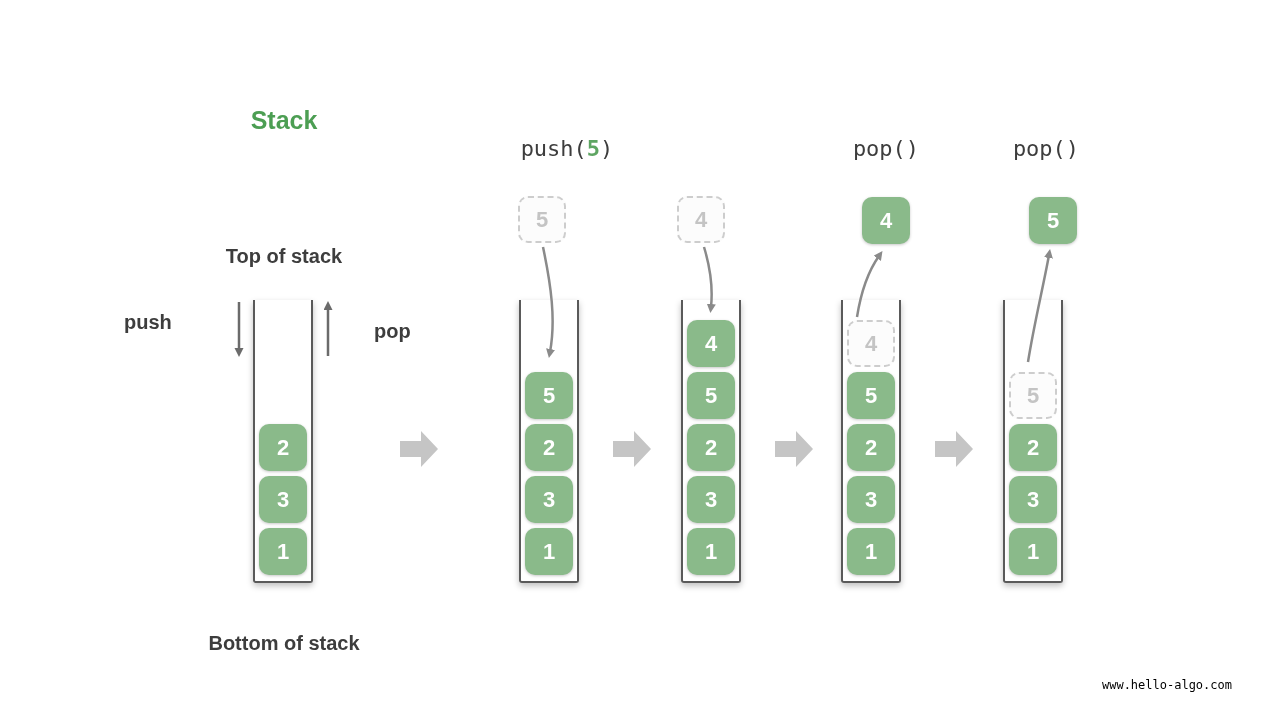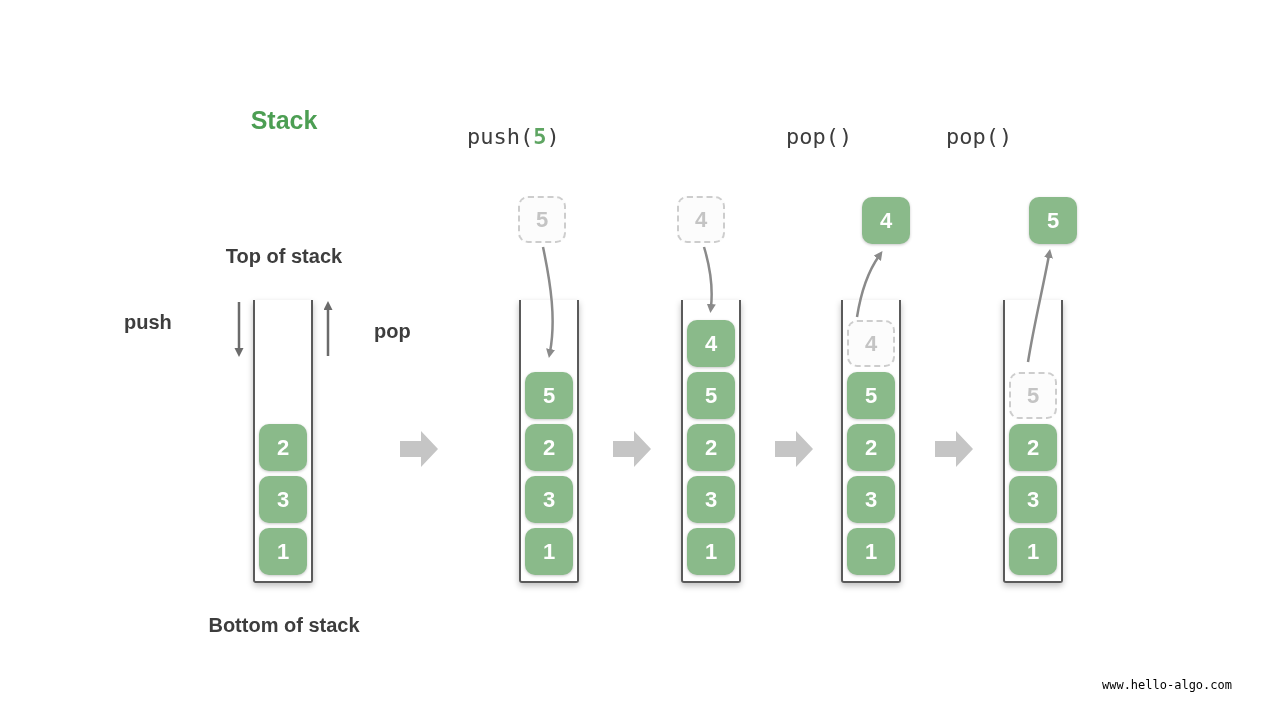--- a/index.html
+++ b/index.html
@@ -16,26 +16,26 @@
   
   .title {
     left: 184px; top: 106px; width: 200px;
     text-align: center;
     font-size: 25px; font-weight: bold; color: #4C9E53;
   }
   .lbl {
     font-size: 20px; font-weight: bold; color: #3D3D3D;
   }
   .lbl-top    { left: 184px; top: 245px; width: 200px; text-align: center; }
-  .lbl-bottom { left: 184px; top: 614px; width: 200px; text-align: center; }
+  .lbl-bottom { left: 184px; top: 632px; width: 200px; text-align: center; }
   .lbl-push   { left: 124px; top: 311px; width: 100px; text-align: left; }
   .lbl-pop    { left: 342px; top: 320px; width: 100px; text-align: left; margin-left: 32px; }
 
   .op {
-    top: 124px; width: 200px; 
+    top: 136px; width: 200px; text-align: center;
     font-family: "DejaVu Sans Mono", monospace;
     font-size: 22px; color: #3D3D3D; white-space: nowrap;
   }
   .op .arg { color: #5EA562; font-weight: bold; }
   .op1 { left: 467px; }
   .op2 { left: 633px; }
   .op3 { left: 786px; }
   .op4 { left: 946px; }
 
   

